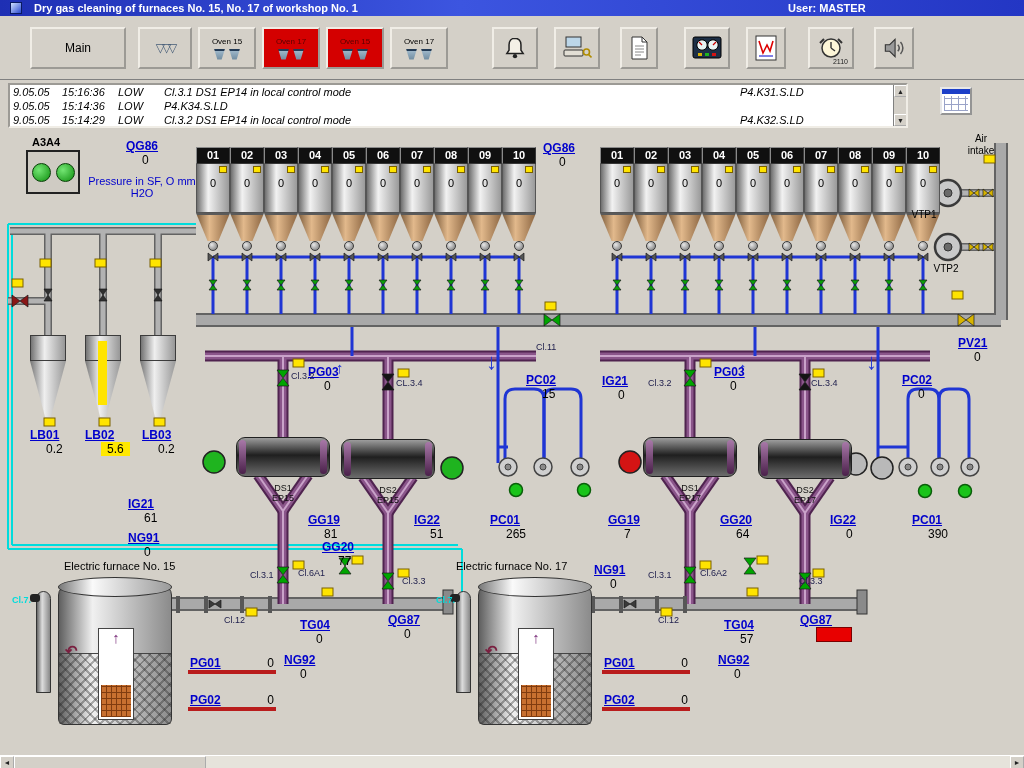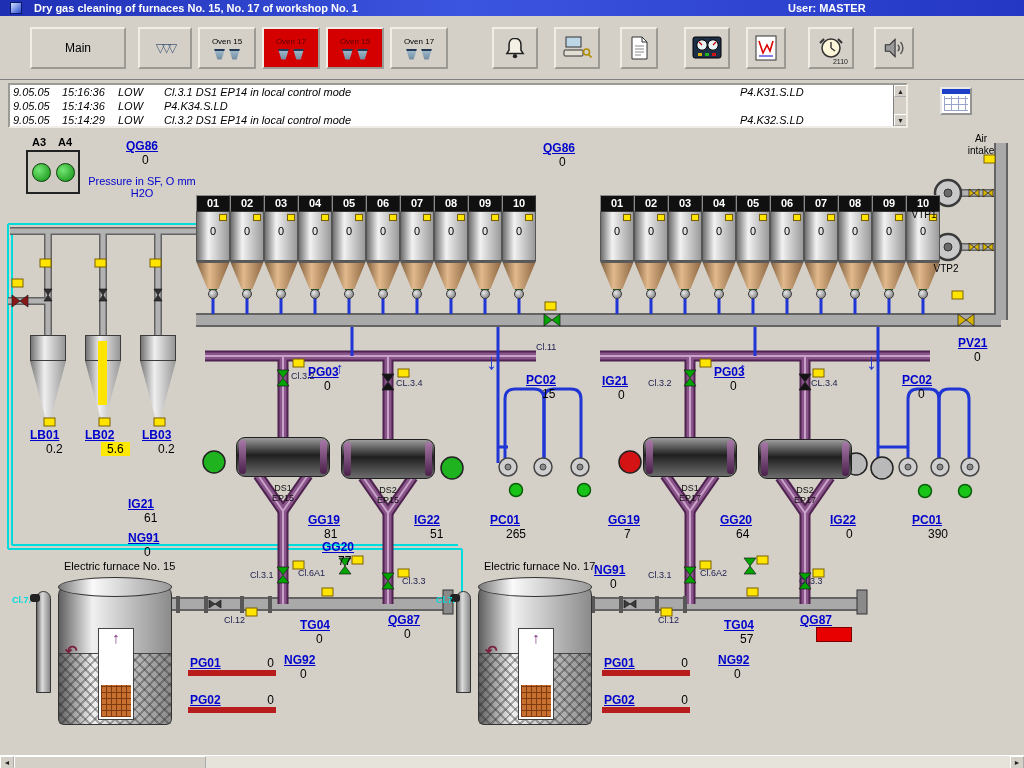--- a/index.html
+++ b/index.html
@@ -60,27 +60,27 @@
   #pipes { position:absolute; left:0; top:0; }
 
   .cap { position:absolute; font-size:11px; color:#000; }
   .cap.pressure { color:#0000cc; font-size:11px; width:120px; }
   .cap.pressure span { display:block; text-align:center; }
   .cap.air { width:46px; font-size:10px; text-align:center; line-height:12px; }
   .fanlab { font-size:10px; width:40px; text-align:center; }
   .furn { font-size:11px; }
 
   .a34 { position:absolute; }
-  .a34-labels { display:flex; gap:12px; margin-left:6px; font-size:11px; font-weight:bold; }
+  .a34-labels { display:flex; gap:0; margin-left:6px; font-size:11px; font-weight:bold; }
   .a34-box { width:54px; height:44px; margin-top:2px; background:#cfcbc3; border:2px solid #222;
     display:flex; align-items:center; justify-content:center; gap:5px; }
   .lamp { width:19px; height:19px; border-radius:50%;
     background:radial-gradient(circle at 35% 35%,#74e674,#0e8e0e); border:1px solid #064006; }
 
-  .bank { position:absolute; display:flex;margin-top:48px; }
+  .bank { position:absolute; display:flex; }
   .hopper { width:34px; position:relative; }
   .h-num { height:17px; background:#101010; color:#fff; font-size:11px; font-weight:bold;
     text-align:center; line-height:15px; border:1px outset #8a8a8a; cursor:pointer; }
   .h-body { height:49px; background:linear-gradient(90deg,#6f6f6f,#f2f2f2 35%,#9a9a9a);
     border:1px solid #555; border-top:none; position:relative; font-size:11px;
     text-align:center; padding-top:13px; color:#000; }
   .h-ybox { position:absolute; top:2px; right:2px; width:8px; height:7px;
     background:#ffe400; border:1px solid #7a6000; }
   .h-funnel { height:28px; background:linear-gradient(90deg,#7a5a3a,#e2b98c 40%,#8a6440);
     clip-path:polygon(0 0,100% 0,66% 100%,34% 100%); border-top:2px solid #5a5a5a; }
@@ -120,21 +120,21 @@
   .chimney { position:absolute; width:15px; height:102px;
     background:linear-gradient(90deg,#666,#ddd 40%,#888);
     border:1px solid #333; border-radius:8px 8px 0 0; }
   .chimney::before { content:""; position:absolute; top:2px; left:-7px; width:10px; height:8px;
     background:#222; border-radius:3px; }
 
   .instr { position:absolute; font-size:12px; line-height:14px; }
   .ilabel { display:block; color:#0000cc; font-weight:bold; text-decoration:underline; cursor:pointer; white-space:nowrap; }
   .instr .ival { display:block; margin-left:16px; color:#000; white-space:nowrap; }
   .instr.inline { display:flex; justify-content:space-between; width:88px;
-    border-bottom:6px solid #b91c1c; padding:0 2px; }
+    border-bottom:4px solid #b91c1c; padding:0 2px; }
   .instr.inline .ival { margin-left:0; }
   .v-yellow { background:#ffe800; padding:0 6px; display:inline-block; }
   .v-red { display:inline-block; min-width:36px; height:15px; background:#e80000; border:1px solid #7a0000; }
   .vtag { position:absolute; font-size:9px; color:#21214e; white-space:nowrap; }
   .vtag.cyan { color:#00dcdc; font-weight:bold; }
 
   .flow-arrow { position:absolute; color:#1f35d4; font-weight:bold; }
   .flow-arrow.down { font-size:22px; }
   .flow-arrow.up { font-size:15px; }
 
@@ -878,21 +878,21 @@
     <div class="chimney" style="left:36px;top:460px"></div>
     <div class="furnace" style="left:58px;top:454px">
       <div class="f-cap"></div>
       <div class="f-inner">
         <span class="f-arrow">↑</span>
         <div class="f-bricks"></div>
       </div>
       <span class="f-recirc">↶</span>
     </div>
 
-    <div class="cap furn" style="left:484px;top:429px">Electric furnace No. 17</div>
+    <div class="cap furn" style="left:456px;top:429px">Electric furnace No. 17</div>
     <div class="chimney" style="left:456px;top:460px"></div>
     <div class="furnace" style="left:478px;top:454px">
       <div class="f-cap"></div>
       <div class="f-inner">
         <span class="f-arrow">↑</span>
         <div class="f-bricks"></div>
       </div>
       <span class="f-recirc">↶</span>
     </div>
 

